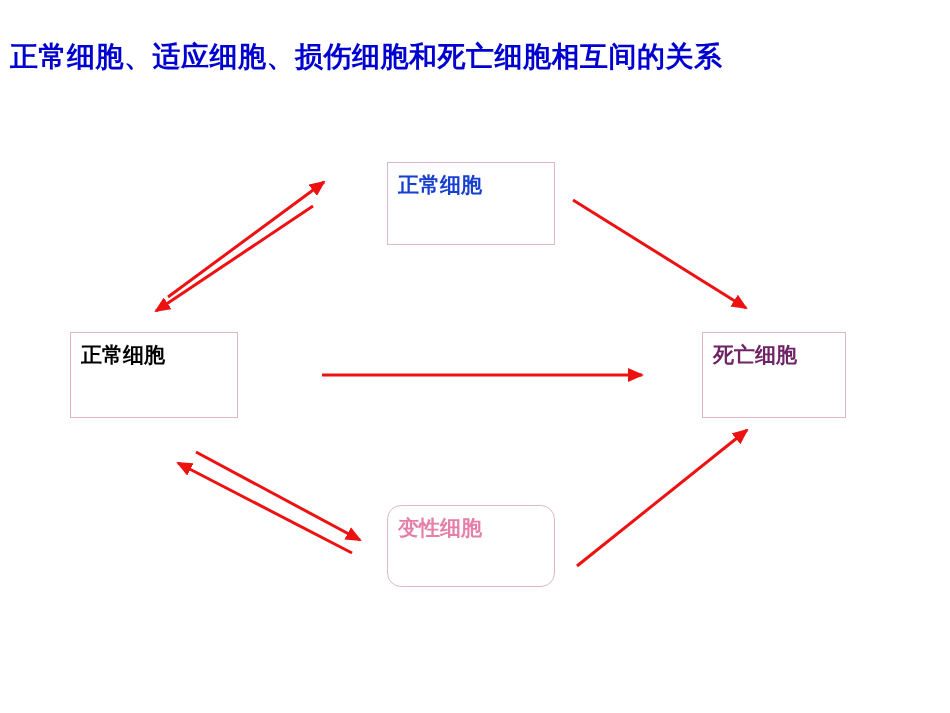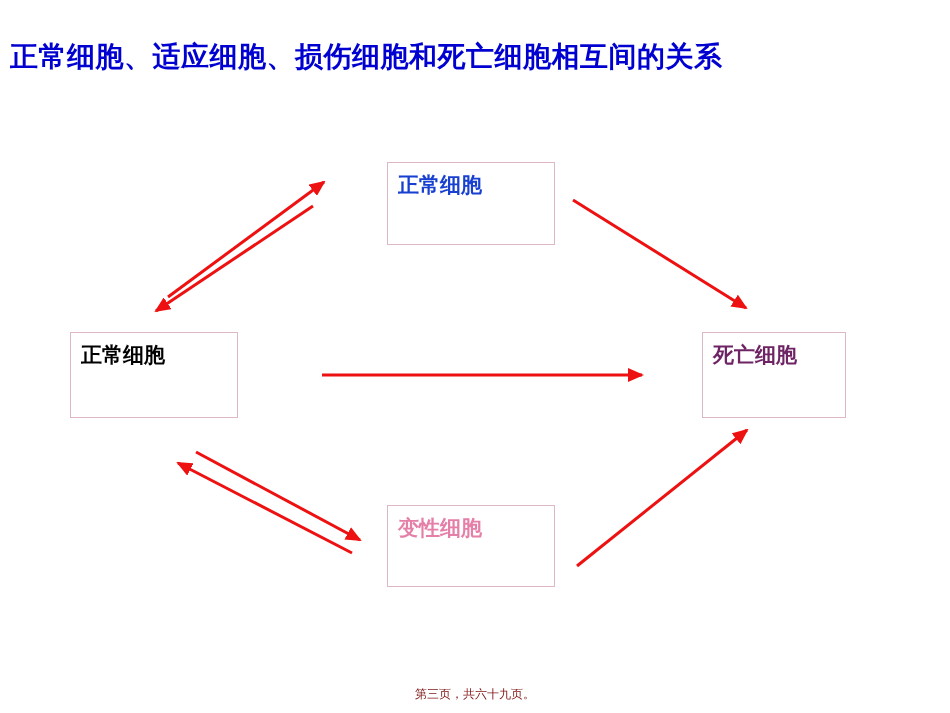--- a/index.html
+++ b/index.html
@@ -44,21 +44,21 @@
   .box .label {
     display: block;
     padding: 8px 10px;
     font-size: 21px;
     font-weight: bold;
     white-space: nowrap;
   }
   .box-adapted      { left: 387px; top: 162px; width: 168px; height: 83px; }
   .box-normal       { left: 70px;  top: 332px; width: 168px; height: 86px; }
   .box-dead         { left: 702px; top: 332px; width: 144px; height: 86px; }
-  .box-degenerated  { left: 387px; top: 505px; width: 168px; height: 82px; }
+  .box-degenerated  { left: 387px; top: 505px; width: 168px; height: 82px; border-radius: 14px; }
   .label-adapted     { color: #1840d0; }
   .label-normal      { color: #000000; }
   .label-dead        { color: #6e2464; }
   .label-degenerated { color: #e57fa8; }
   .footer {
     position: absolute;
     left: 0;
     bottom: 10px;
     width: 100%;
     text-align: center;
@@ -102,15 +102,14 @@
   </div>
 
   <div class="box box-dead">
     <span class="label label-dead">死亡细胞</span>
   </div>
 
   <div class="box box-degenerated">
     <span class="label label-degenerated">变性细胞</span>
   </div>
 
-  <div class="footer">第三页，共六十九页。</div>
 
 </div>
 
 </body></html>

